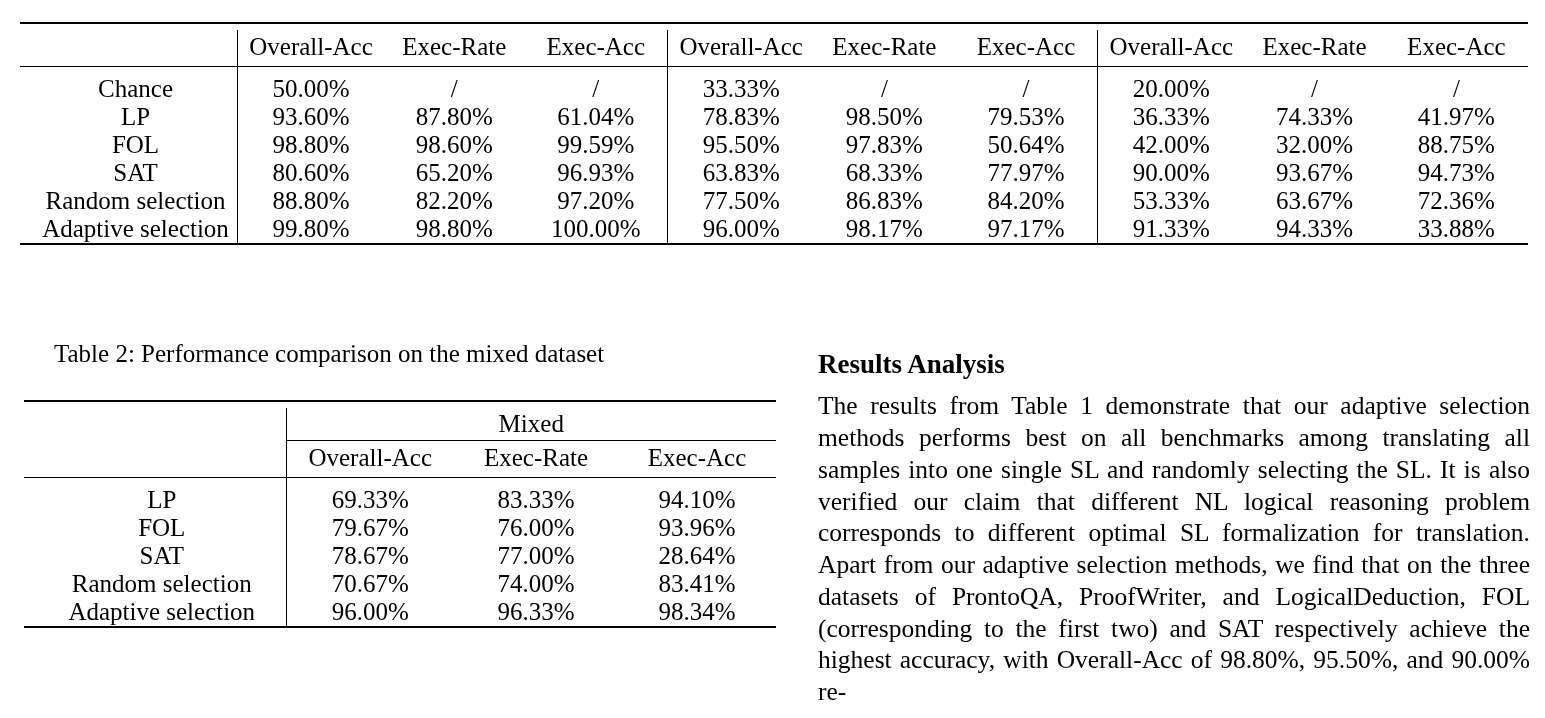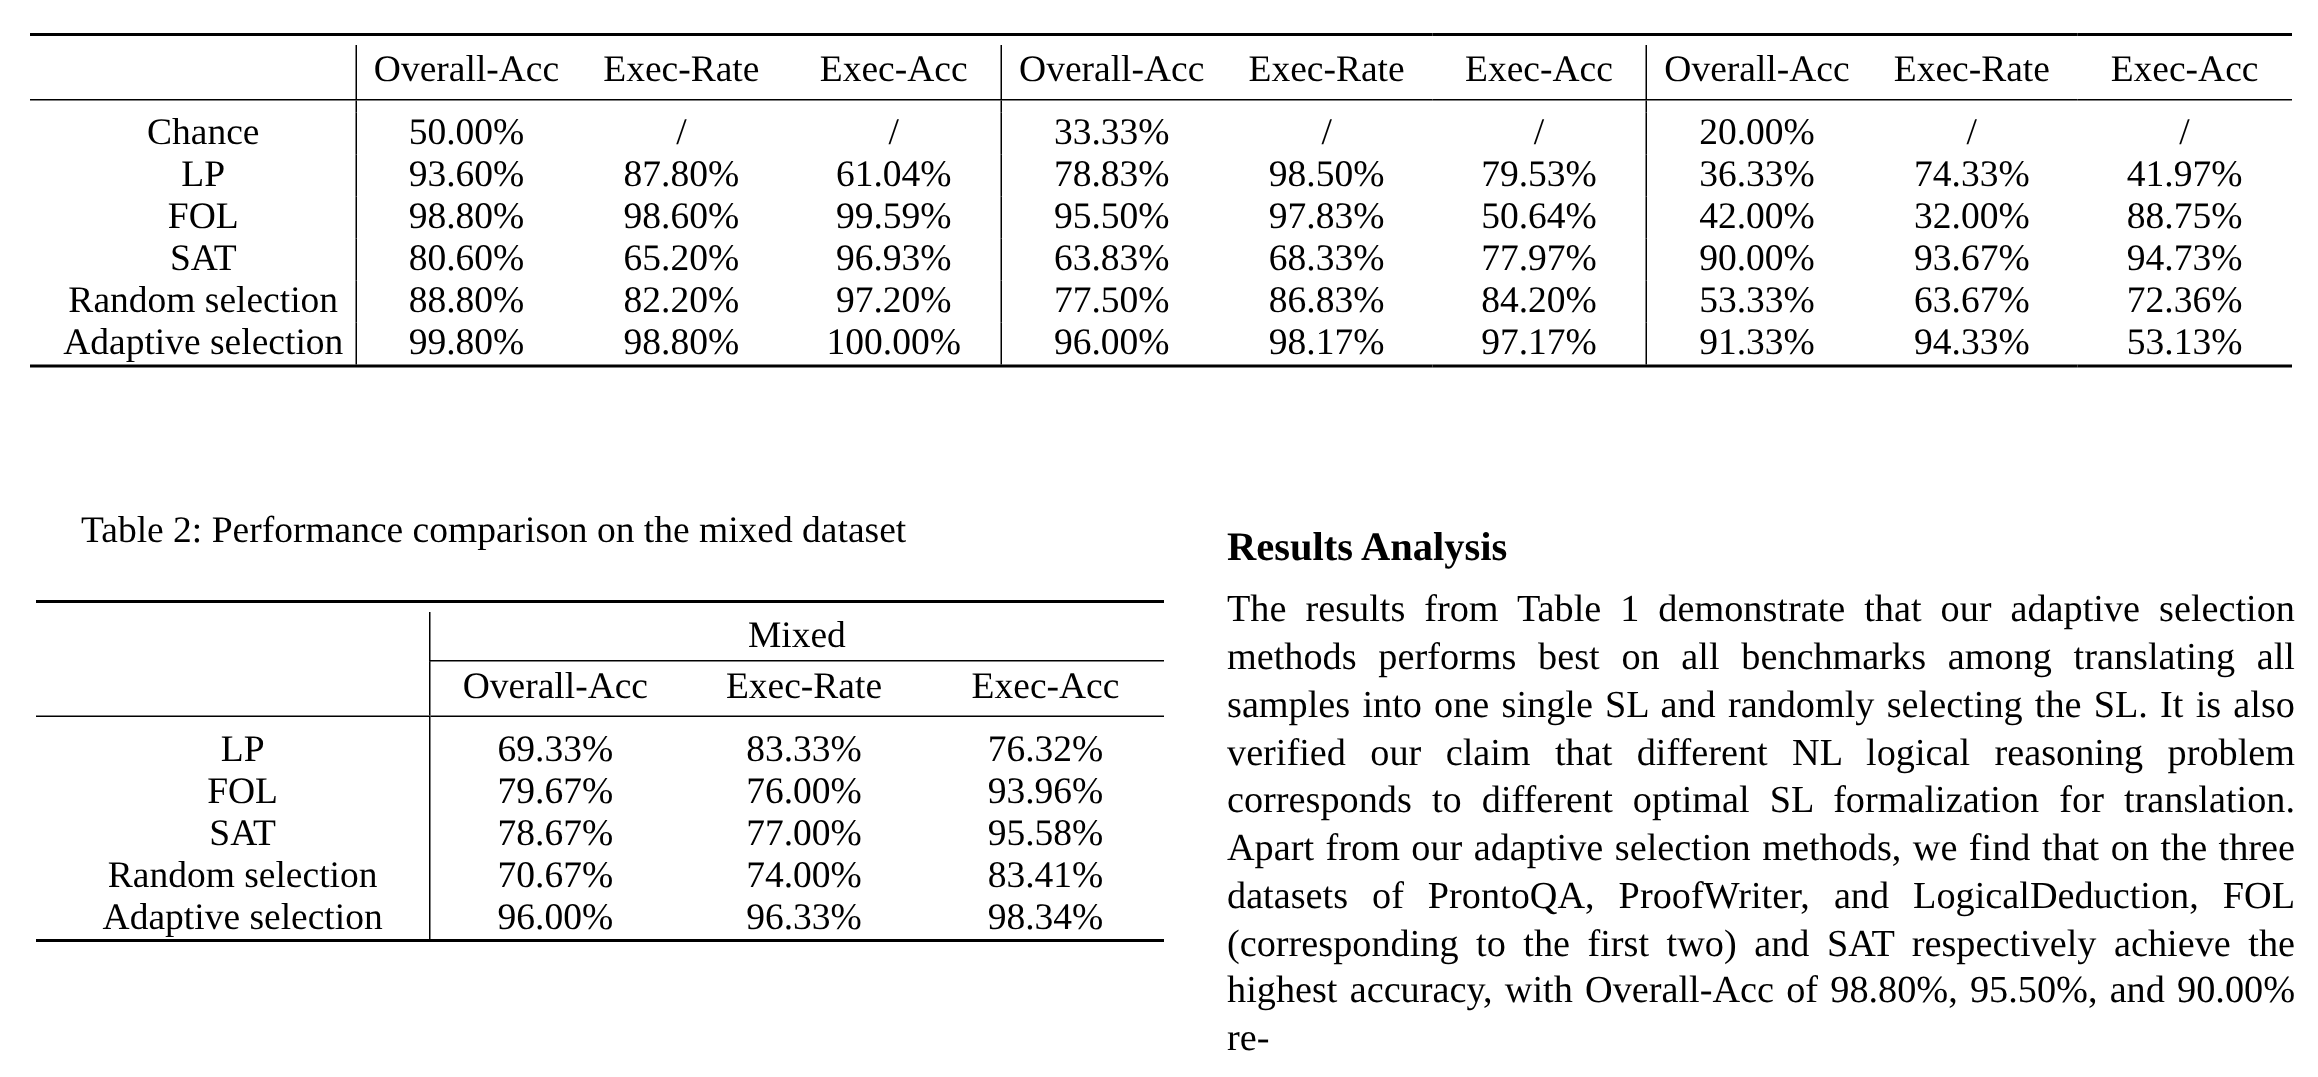--- a/index.html
+++ b/index.html
@@ -234,21 +234,21 @@
       <tr>
         <td class="rowlabel">Adaptive selection</td>
         <td class="vsep b">99.80%</td>
         <td class="b">98.80%</td>
         <td class="b">100.00%</td>
         <td class="vsep b">96.00%</td>
         <td class="b">98.17%</td>
         <td class="b">97.17%</td>
         <td class="vsep b">91.33%</td>
         <td class="b">94.33%</td>
-        <td class="b">53.13%</td>
+        <td class="b">33.88%</td>
       </tr>
 
       <tr class="rule-bottom">
         <td></td>
           <td></td>
           <td></td>
           <td></td>
           <td></td>
           <td></td>
           <td></td>
@@ -297,33 +297,33 @@
         <td></td>
           <td class="vsep"></td>
           <td></td>
           <td></td>
       </tr>
 
       <tr>
         <td class="rowlabel">LP</td>
         <td class="vsep">69.33%</td>
         <td>83.33%</td>
-        <td>76.32%</td>
+        <td>94.10%</td>
       </tr>
       <tr>
         <td class="rowlabel">FOL</td>
         <td class="vsep">79.67%</td>
         <td>76.00%</td>
         <td>93.96%</td>
       </tr>
       <tr>
         <td class="rowlabel">SAT</td>
         <td class="vsep">78.67%</td>
         <td>77.00%</td>
-        <td>95.58%</td>
+        <td>28.64%</td>
       </tr>
       <tr>
         <td class="rowlabel">Random selection</td>
         <td class="vsep">70.67%</td>
         <td>74.00%</td>
         <td>83.41%</td>
       </tr>
       <tr>
         <td class="rowlabel">Adaptive selection</td>
         <td class="vsep b">96.00%</td>

